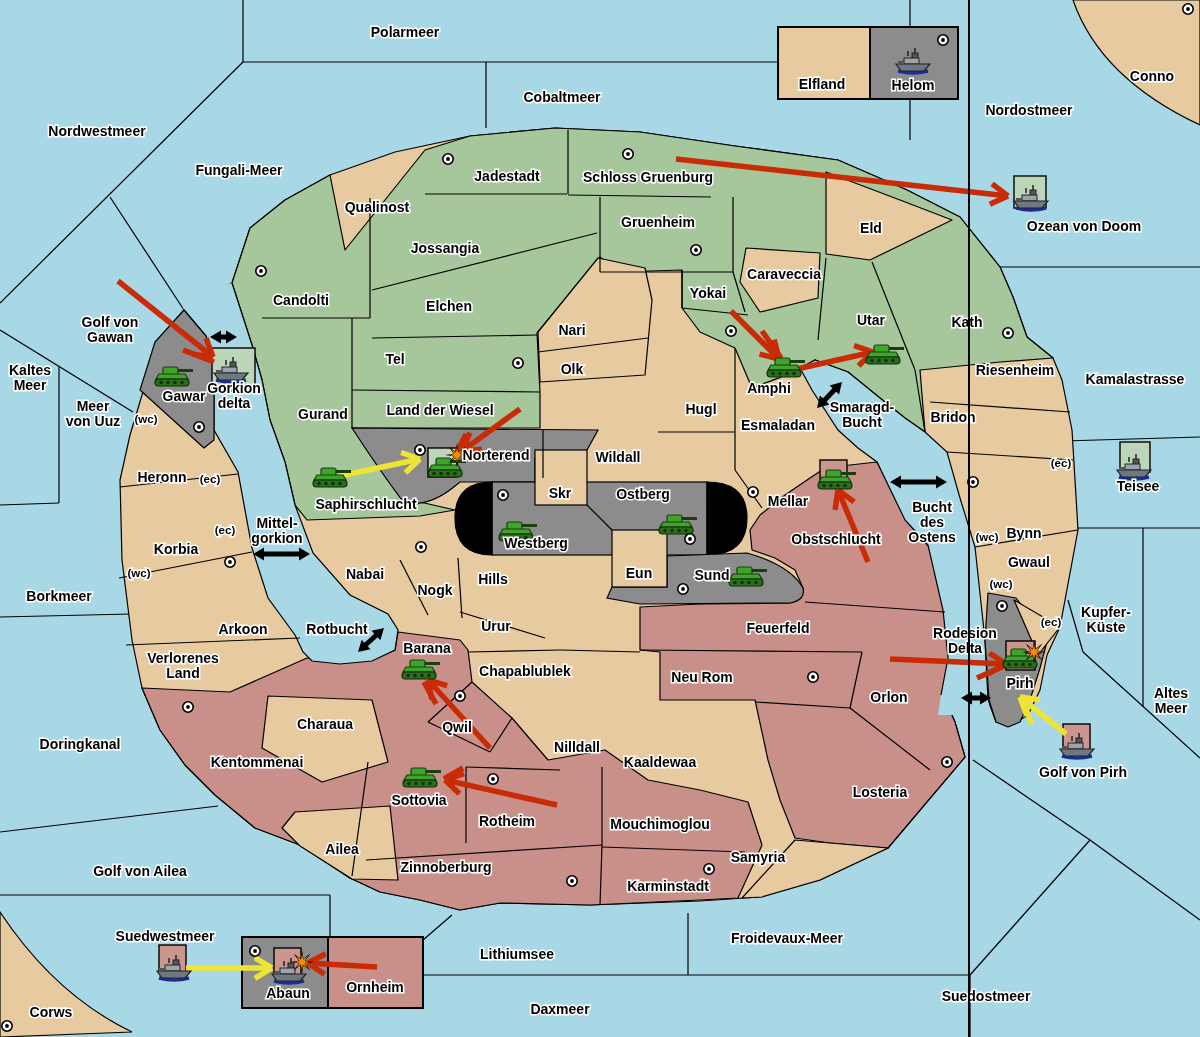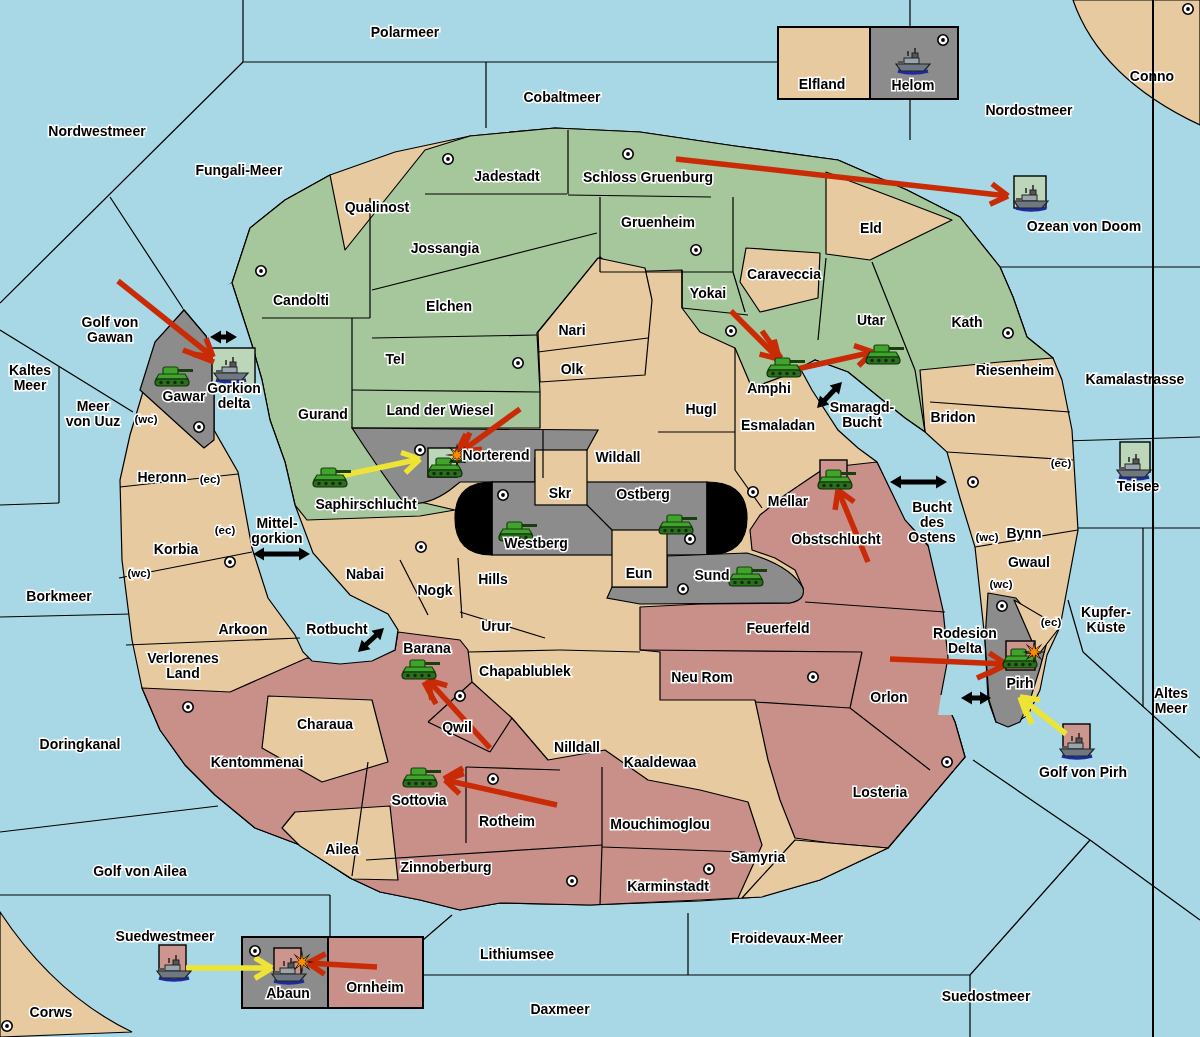--- a/index.html
+++ b/index.html
@@ -1,16 +1,16 @@
 <!DOCTYPE html>
 <html><head>
 <meta charset="utf-8">
 <style>
   html,body{margin:0;padding:0;background:#666;}
-  #stage{width:1152px;height:1037px;position:relative;box-sizing:border-box;outline:2px solid #000;background:#eab308;}
+  #stage{width:968px;height:1037px;position:relative;box-sizing:border-box;outline:2px solid #000;background:#eab308;}
   svg{display:block;}
   text{font-family:"Liberation Sans",sans-serif;font-weight:bold;fill:#000;
        stroke:#fff;stroke-width:3px;paint-order:stroke;text-anchor:middle;}
   .lbl{font-size:14px;}
   .mk{font-size:11.5px;}
 </style>
 </head>
 <body>
 
 <div id="stage">

